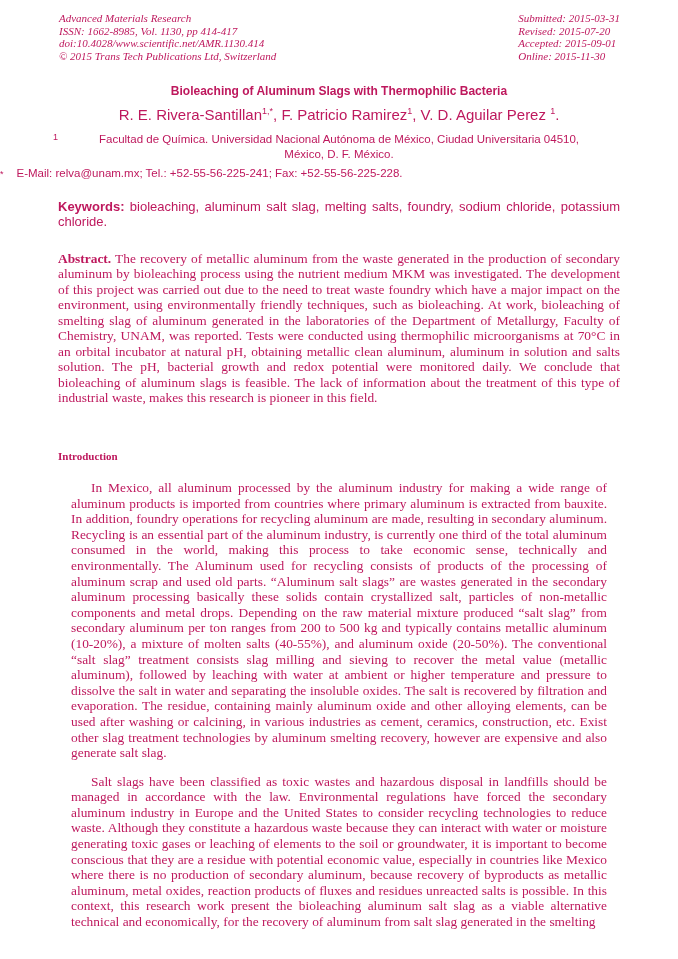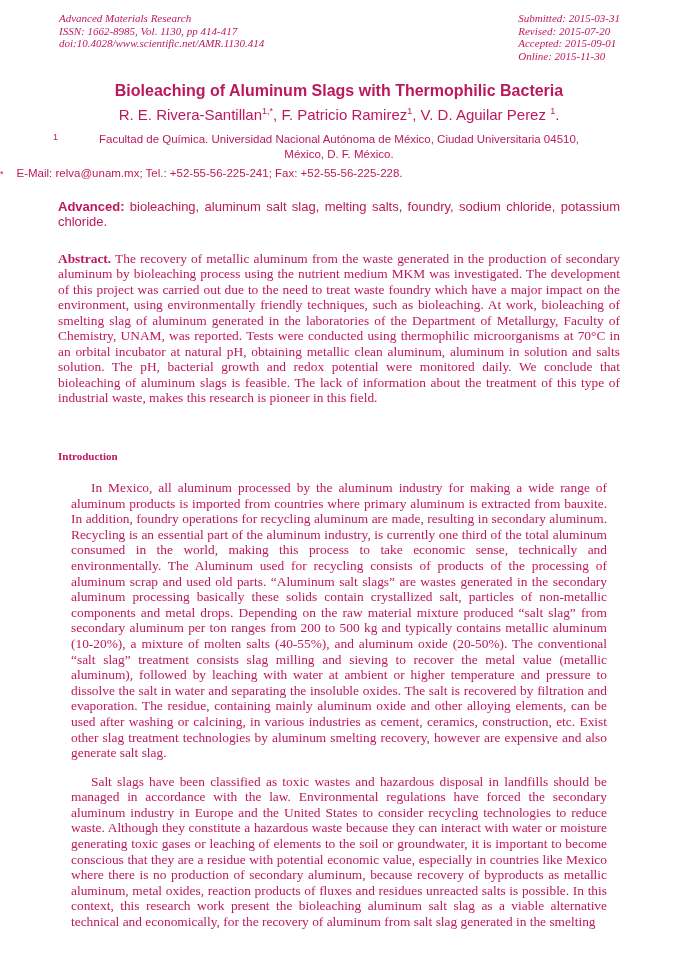--- a/index.html
+++ b/index.html
@@ -33,21 +33,21 @@
   .jheader .right { text-align: left; }
 
   
   .title {
     position: absolute;
     top: 82px;
     left: 0; right: 0;
     text-align: center;
     font-family: "Liberation Sans", sans-serif;
     font-weight: bold;
-    font-size: 16px;
+    font-size: 12px;
     line-height: 18px;
   }
   .authors {
     position: absolute;
     top: 102px;
     left: 0; right: 0;
     text-align: center;
     font-family: "Liberation Sans", sans-serif;
     font-size: 15px;
     line-height: 18px;
@@ -136,20 +136,21 @@
 </head>
 <body>
 
 <div class="page">
 
   <div class="jheader">
     <div class="left">
       <div>Advanced Materials Research</div>
       <div>ISSN: 1662-8985, Vol. 1130, pp 414-417</div>
       <div>doi:10.4028/www.scientific.net/AMR.1130.414</div>
+      <div>© 2015 Trans Tech Publications Ltd, Switzerland</div>
     </div>
     <div class="right">
       <div>Submitted: 2015-03-31</div>
       <div>Revised: 2015-07-20</div>
       <div>Accepted: 2015-09-01</div>
       <div>Online: 2015-11-30</div>
     </div>
   </div>
 
   <div class="title">Bioleaching of Aluminum Slags with Thermophilic Bacteria</div>
@@ -157,21 +158,21 @@
   <div class="authors"><span>R. E. Rivera-Santillan</span><sup>1,*</sup><span>, F. Patricio Ramirez</span><sup>1</sup><span>, V. D. Aguilar Perez </span><sup>1</sup><span>.</span></div>
 
   <div class="affil">
     <sup class="affil-marker">1</sup>
     <span>Facultad de Química. Universidad Nacional Autónoma de México, Ciudad Universitaria 04510,</span><br>
     <span>México, D. F. México.</span>
   </div>
 
   <div class="contact"><span class="marker">*</span><span>E-Mail: relva@unam.mx; Tel.: +52-55-56-225-241; Fax: +52-55-56-225-228.</span></div>
 
-  <p class="keywords"><b>Advanced:</b> <span>bioleaching, aluminum salt slag, melting salts, foundry, sodium chloride, potassium chloride.</span></p>
+  <p class="keywords"><b>Keywords:</b> <span>bioleaching, aluminum salt slag, melting salts, foundry, sodium chloride, potassium chloride.</span></p>
 
   <p class="abstract"><b>Abstract.</b> <span>The recovery of metallic aluminum from the waste generated in the production of secondary aluminum by bioleaching process using the nutrient medium MKM was investigated. The development of this project was carried out due to the need to treat waste foundry which have a major impact on the environment, using environmentally friendly techniques, such as bioleaching. At work, bioleaching of smelting slag of aluminum generated in the laboratories of the Department of Metallurgy, Faculty of Chemistry, UNAM, was reported. Tests were conducted using thermophilic microorganisms at 70°C in an orbital incubator at natural pH, obtaining metallic clean aluminum, aluminum in solution and salts solution. The pH, bacterial growth and redox potential were monitored daily. We conclude that bioleaching of aluminum slags is feasible. The lack of information about the treatment of this type of industrial waste, makes this research is pioneer in this field.</span></p>
 
   <h3 class="intro-heading">Introduction</h3>
 
   <div class="intro-body">
     <p>In Mexico, all aluminum processed by the aluminum industry for making a wide range of aluminum products is imported from countries where primary aluminum is extracted from bauxite. In addition, foundry operations for recycling aluminum are made, resulting in secondary aluminum. Recycling is an essential part of the aluminum industry, is currently one third of the total aluminum consumed in the world, making this process to take economic sense, technically and environmentally. The Aluminum used for recycling consists of products of the processing of aluminum scrap and used old parts. “Aluminum salt slags” are wastes generated in the secondary aluminum processing basically these solids contain crystallized salt, particles of non-metallic components and metal drops. Depending on the raw material mixture produced “salt slag” from secondary aluminum per ton ranges from 200 to 500 kg and typically contains metallic aluminum (10-20%), a mixture of molten salts (40-55%), and aluminum oxide (20-50%). The conventional “salt slag” treatment consists slag milling and sieving to recover the metal value (metallic aluminum), followed by leaching with water at ambient or higher temperature and pressure to dissolve the salt in water and separating the insoluble oxides. The salt is recovered by filtration and evaporation. The residue, containing mainly aluminum oxide and other alloying elements, can be used after washing or calcining, in various industries as cement, ceramics, construction, etc. Exist other slag treatment technologies by aluminum smelting recovery, however are expensive and also generate salt slag.</p>
     <p>Salt slags have been classified as toxic wastes and hazardous disposal in landfills should be managed in accordance with the law. Environmental regulations have forced the secondary aluminum industry in Europe and the United States to consider recycling technologies to reduce waste. Although they constitute a hazardous waste because they can interact with water or moisture generating toxic gases or leaching of elements to the soil or groundwater, it is important to become conscious that they are a residue with potential economic value, especially in countries like Mexico where there is no production of secondary aluminum, because recovery of byproducts as metallic aluminum, metal oxides, reaction products of fluxes and residues unreacted salts is possible. In this context, this research work present the bioleaching aluminum salt slag as a viable alternative technical and economically, for the recovery of aluminum from salt slag generated in the smelting</p>
   </div>
 

